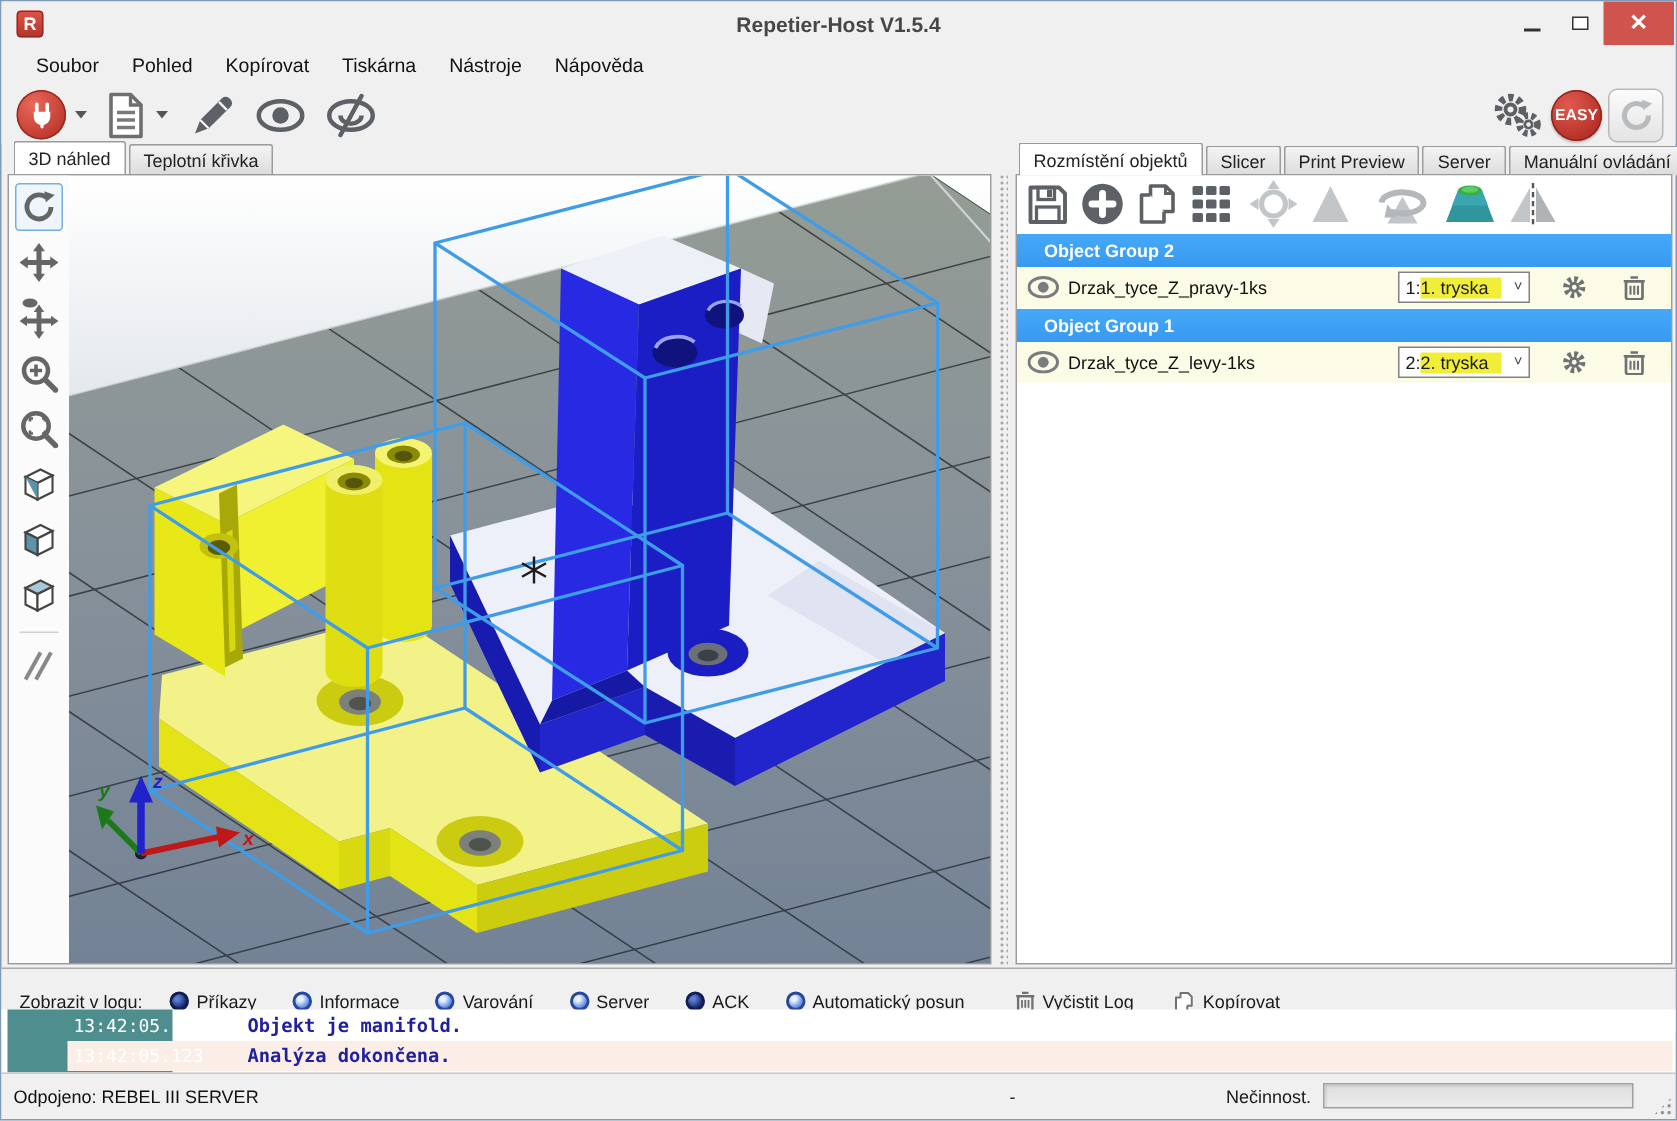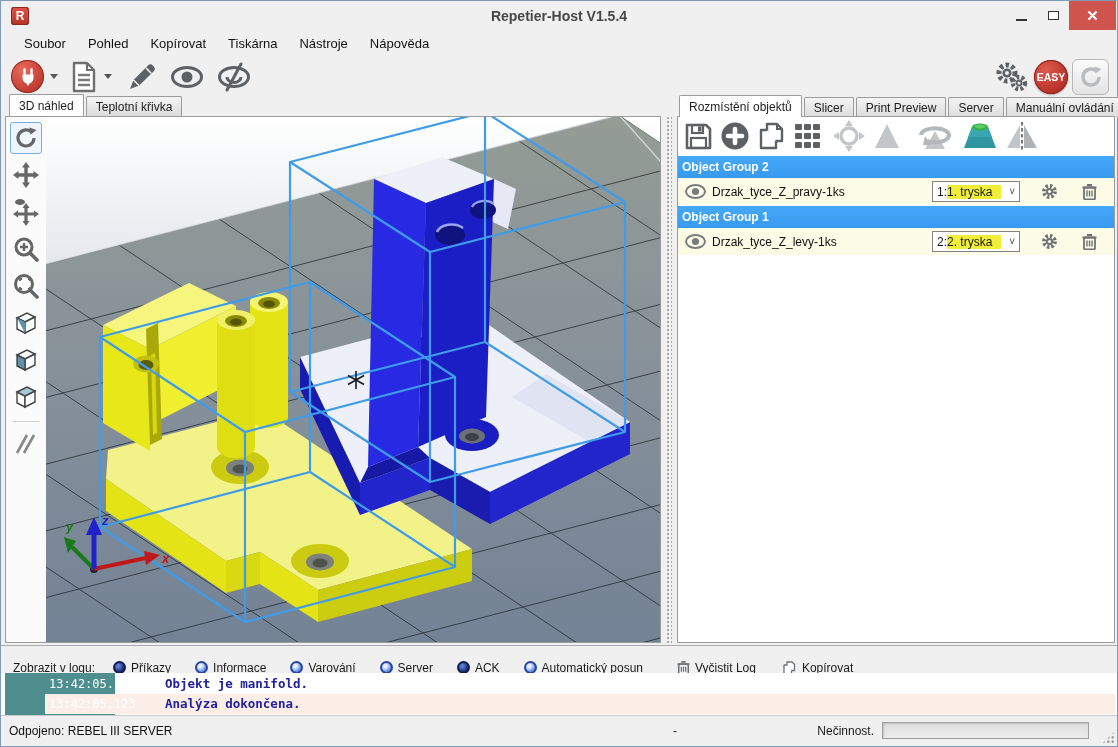--- a/index.html
+++ b/index.html
@@ -41,21 +41,21 @@
   .side-toolbar { position:absolute; left:0; top:0; width:40px; bottom:0; background:#fbfbfb; }
   .side-btn { width:32px; height:32px; margin:5px 0 5px 4px; border:1px solid transparent; border-radius:3px; display:flex; align-items:center; justify-content:center; }
   .side-btn.selected { border-color:#78aee0; background:#eef5fc; }
   .side-sep { width:26px; height:1px; background:#cfcfcf; margin:8px 0 6px 7px; }
   .viewport { position:absolute; left:40px; top:0; right:0; bottom:0; overflow:hidden; }
   .splitter { position:absolute; left:660px; top:115px; width:16px; height:527px; background:#f0f0f0; }
   .splitter .hatch { position:absolute; left:5px; top:0; bottom:0; width:6px; background-image:radial-gradient(#a9a9a9 1px, transparent 1.1px); background-size:4px 4px; }
 
   .right-panel { position:absolute; left:676px; top:115px; width:438px; height:527px; background:#fff; border:1px solid #9b9b9b; }
   .rp-toolbar { display:flex; align-items:center; gap:7px; padding:4px 4px 4px 6px; height:38px; background:#fff; }
-  .group-header { height:23px; background:linear-gradient(#45a8f8,#379af0); color:#fff; font-weight:bold; font-size:12px; line-height:23px; padding-left:4px; border-top:1px solid #fff; }
+  .group-header { height:23px; background:linear-gradient(#45a8f8,#379af0); color:#fff; font-weight:bold; font-size:12px; line-height:23px; padding-left:18px; border-top:1px solid #fff; }
   .obj-row { height:27px; background:#fbfbe6; display:flex; align-items:center; }
   .obj-row .eye { width:34px; display:flex; justify-content:center; }
   .obj-name { flex:1; font-size:12px; color:#111; }
   .combo { width:88px; height:21px; border:1px solid #828282; background:#fff; font-size:12px; display:flex; align-items:center; padding-left:4px; position:relative; margin-right:16px; }
   .combo .hl { background:#f0ee38; padding-right:9px; }
   .combo .chev { position:absolute; right:4px; top:4px; color:#444; font-size:10px; }
   .row-icon { width:26px; display:flex; justify-content:center; }
   .row-gap { width:14px; }
 
   

